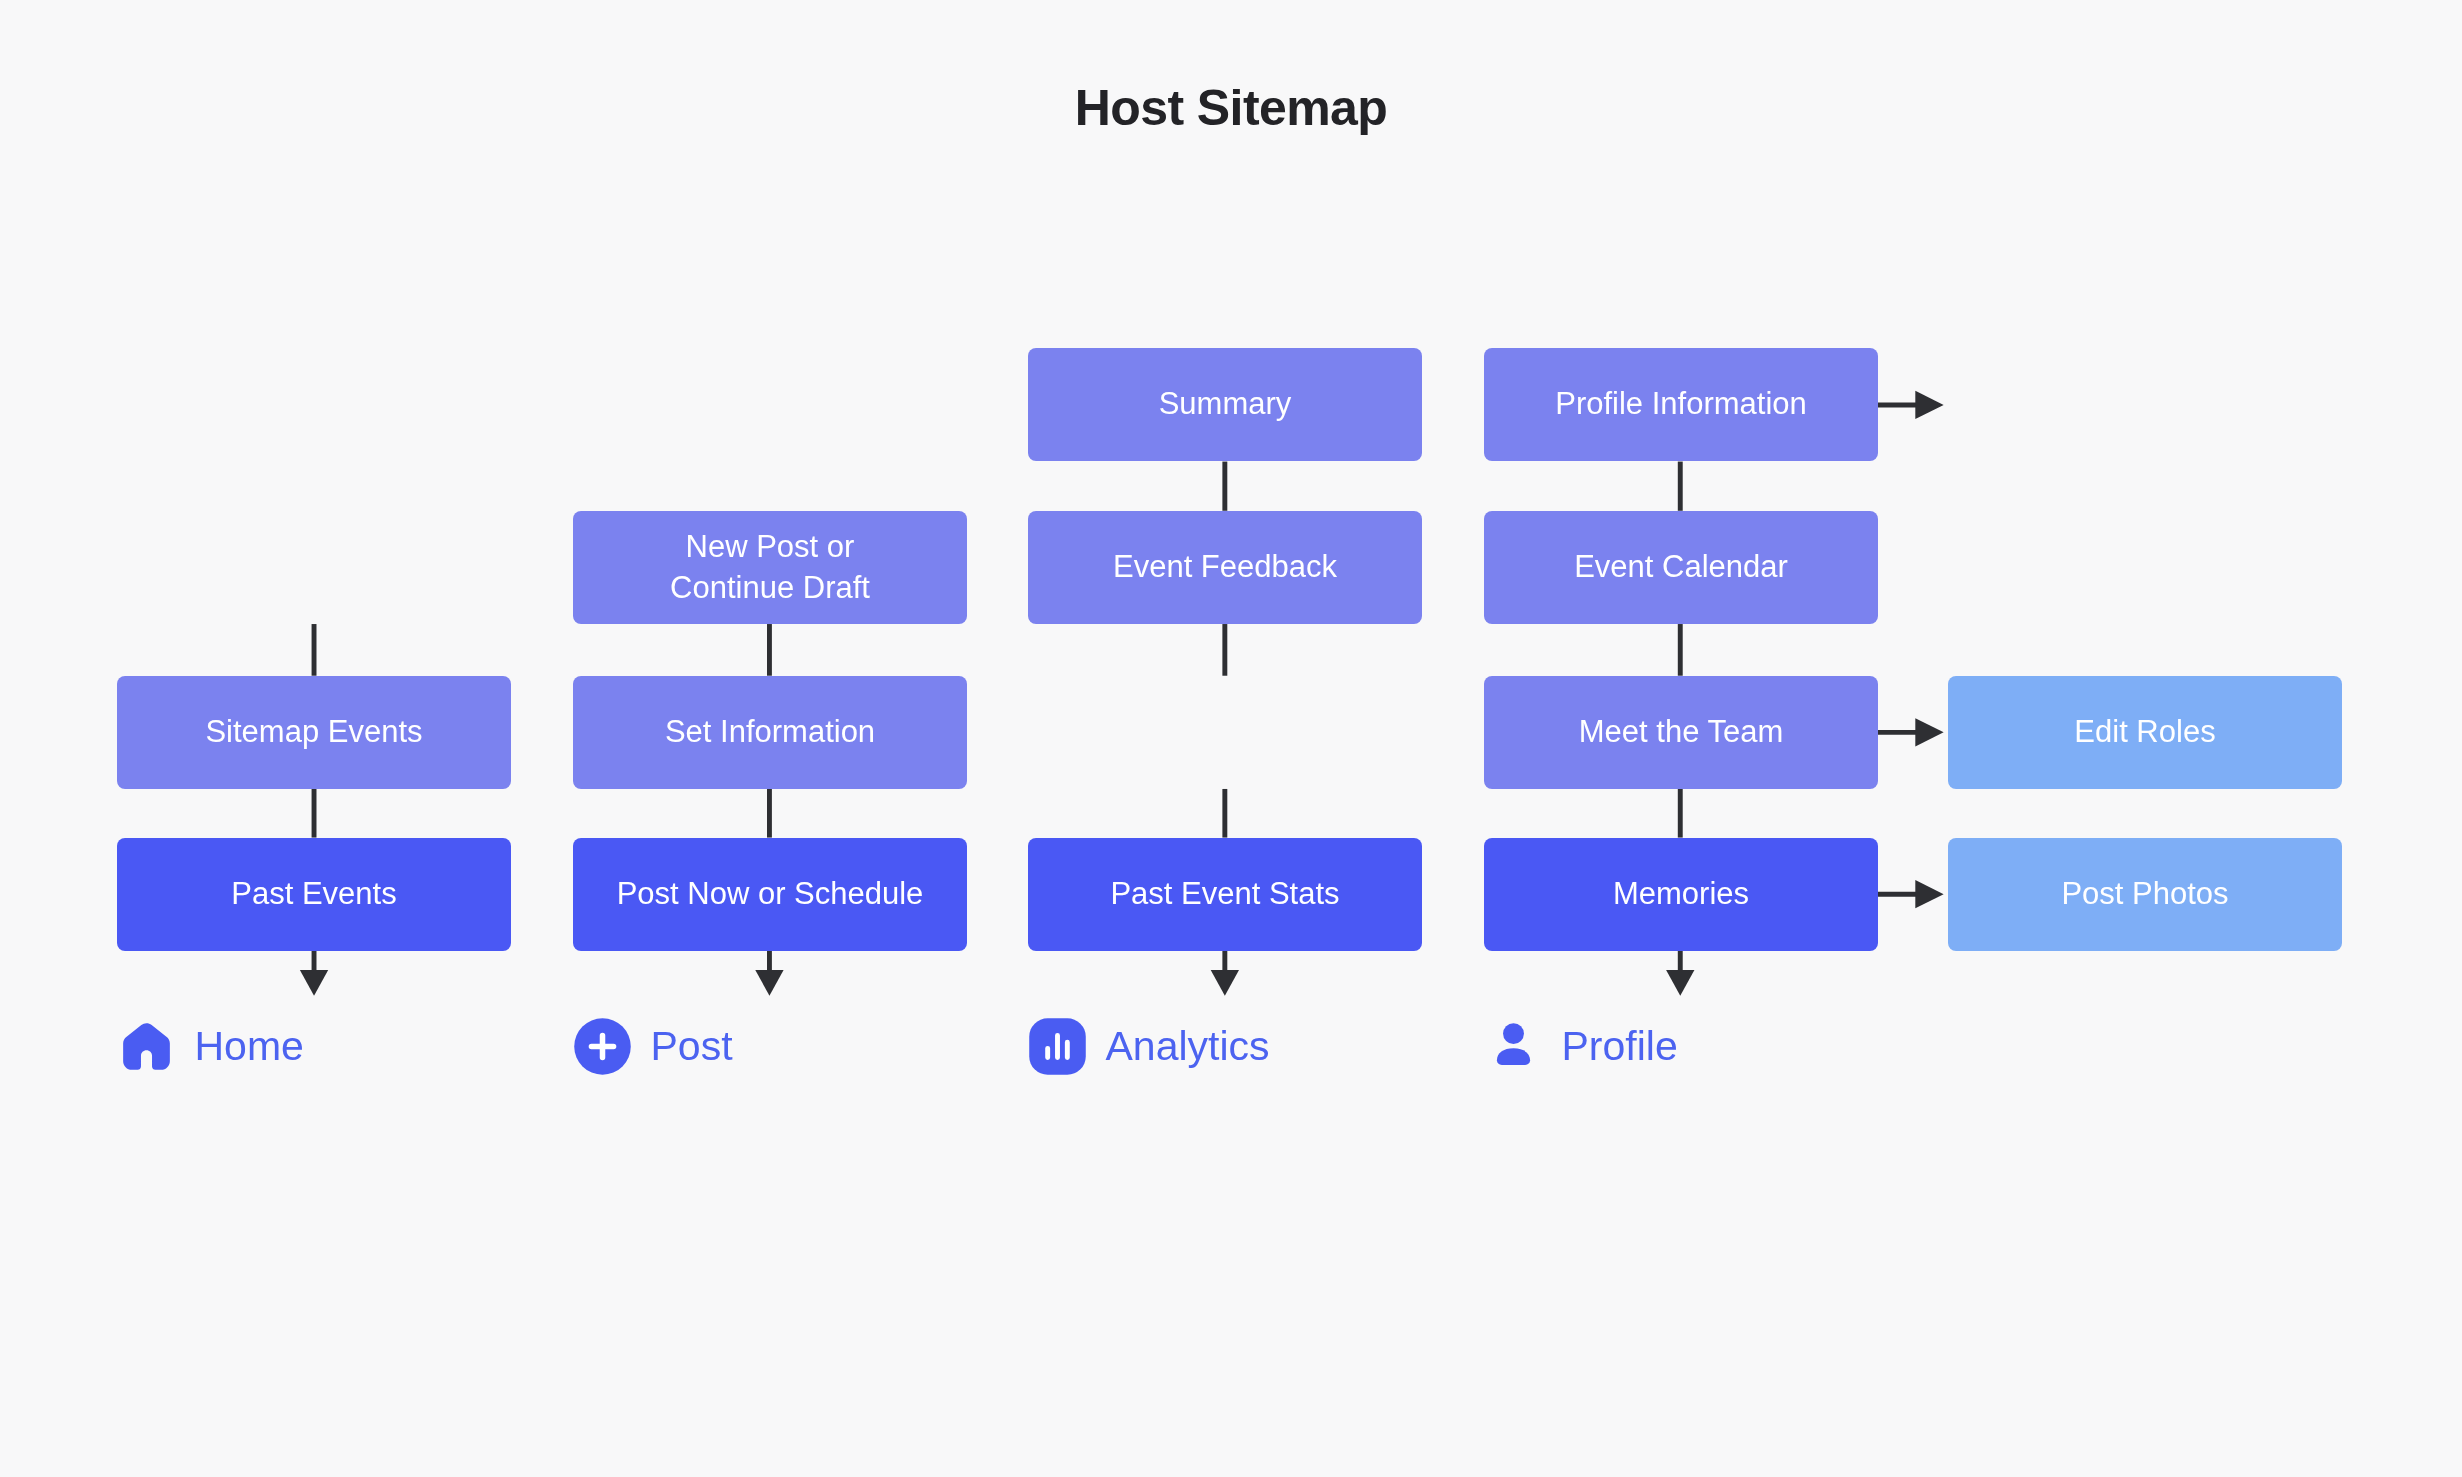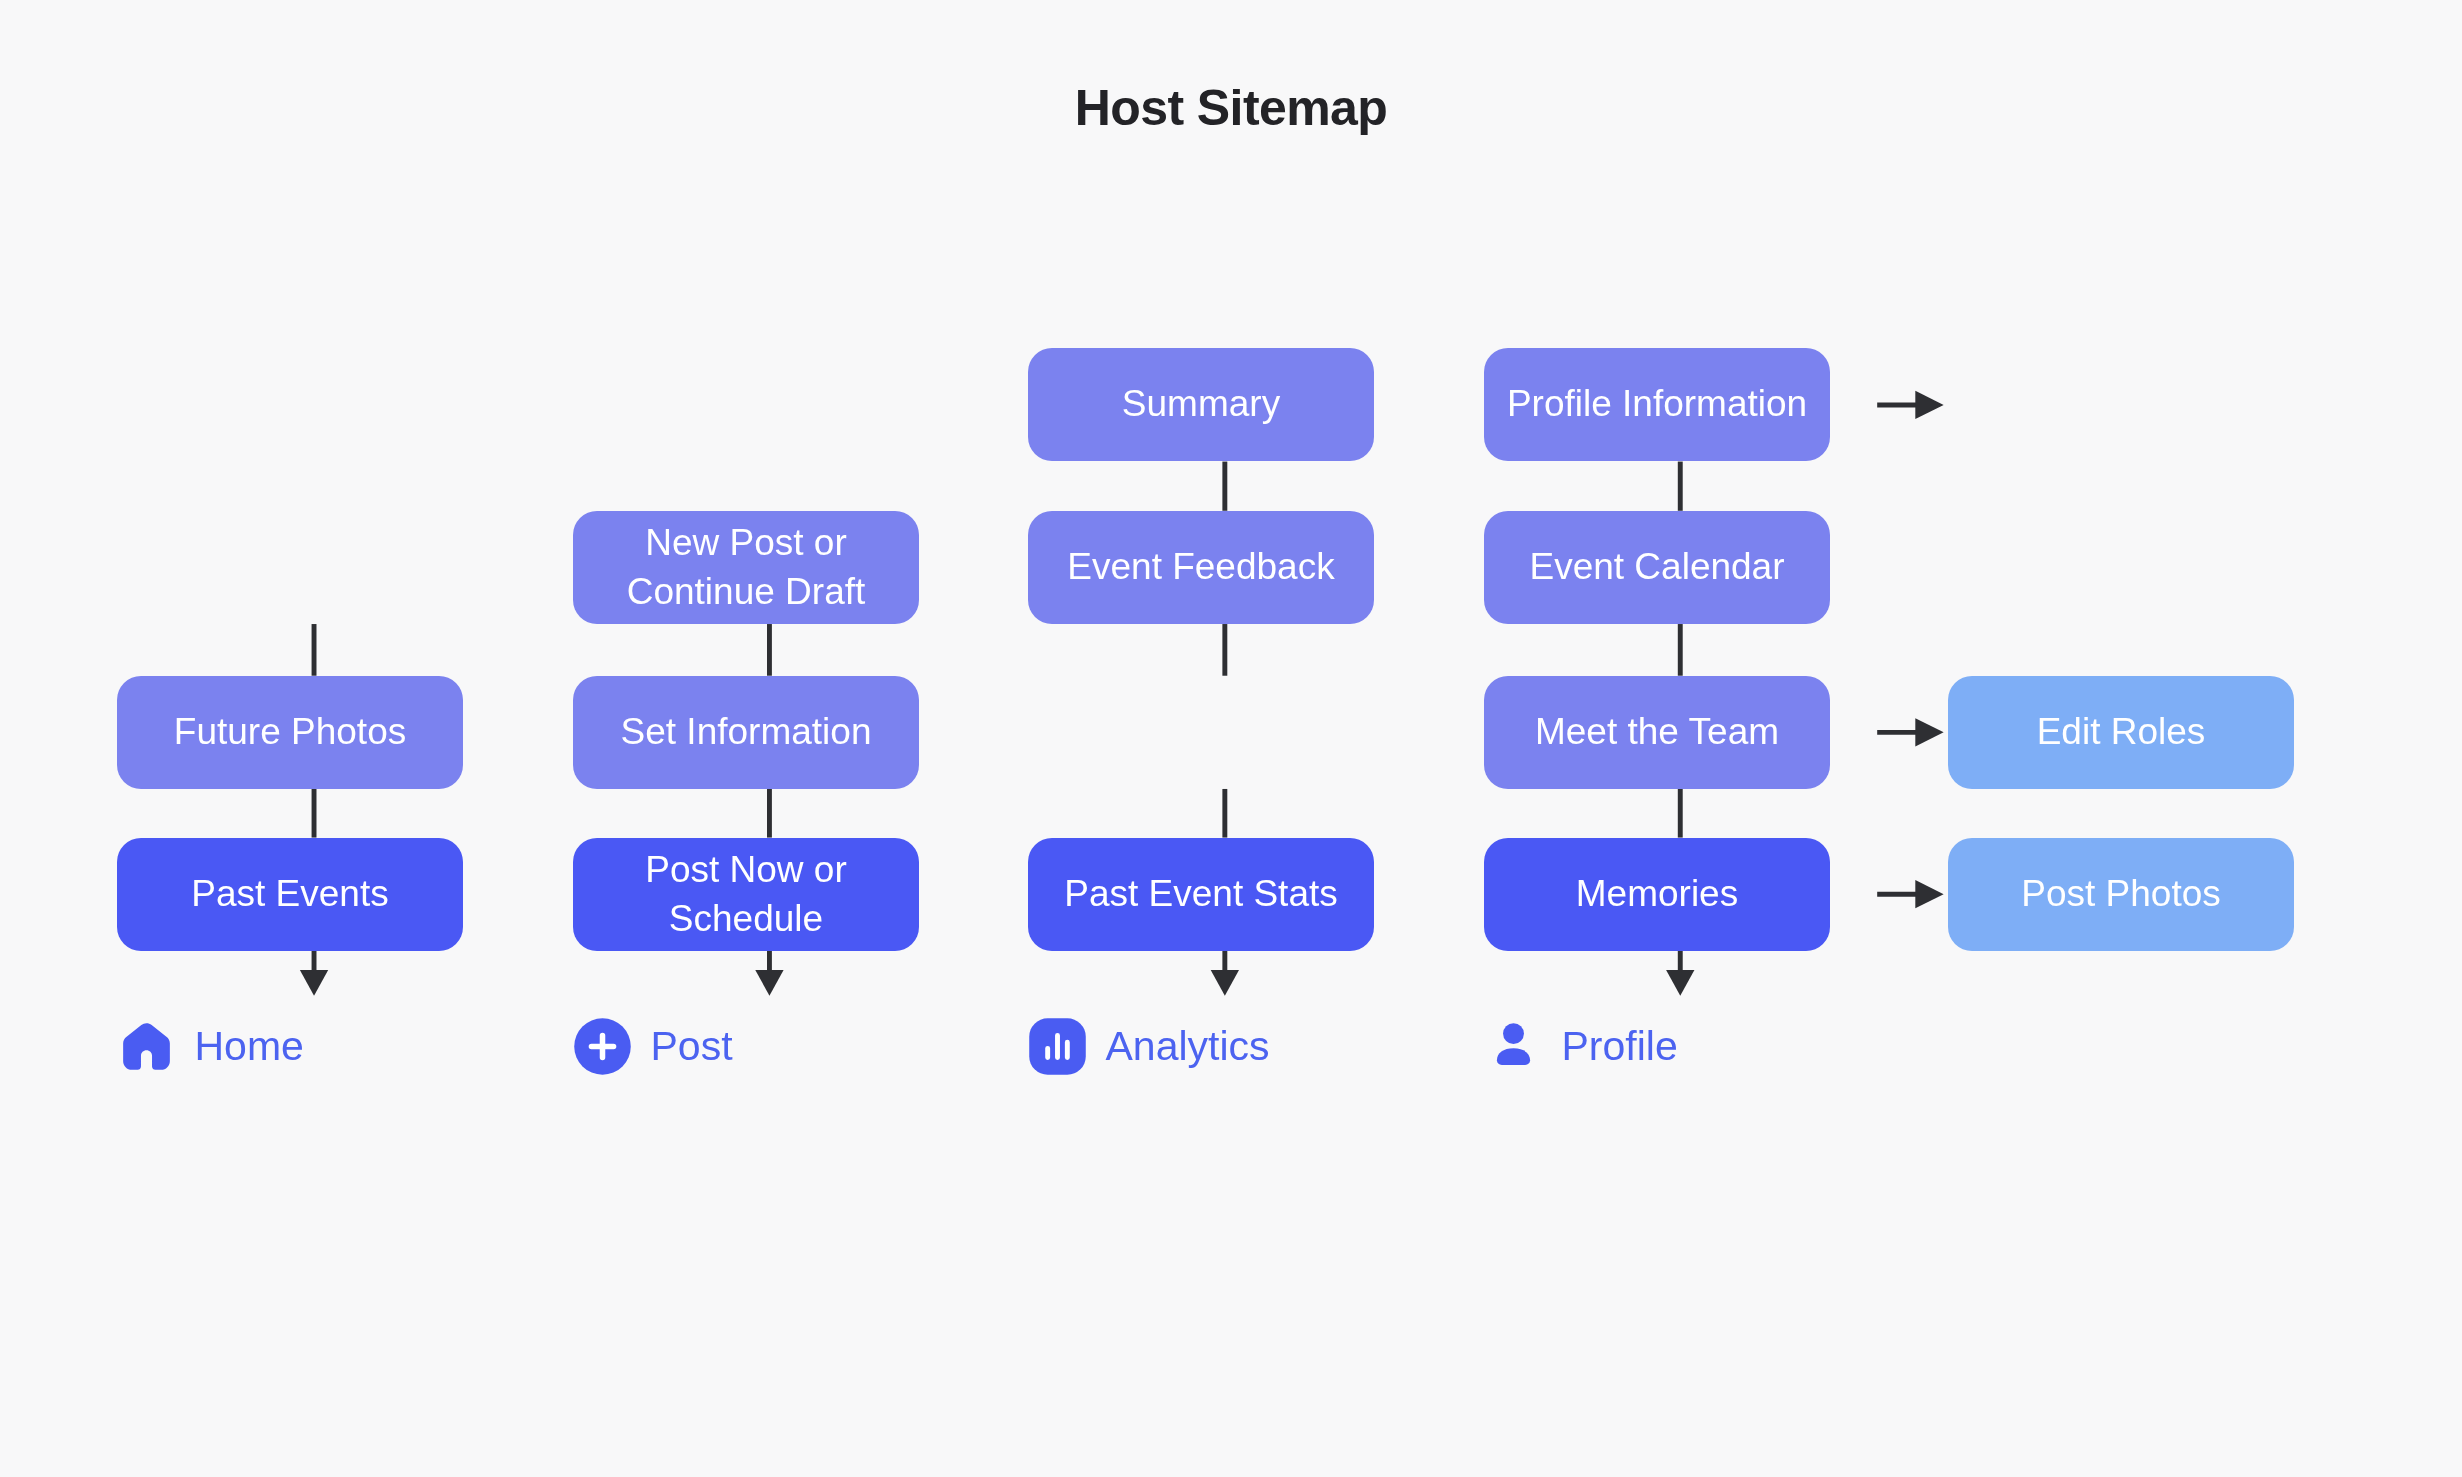--- a/index.html
+++ b/index.html
@@ -44,30 +44,30 @@
     stroke:var(--arrow);
     stroke-width:8;
     fill:none;
   }
   .arrowhead{
     fill:var(--arrow);
     stroke:none;
   }
   .node{
     position:absolute;
-    width:346px;
+    width:394px;
     height:113px;
-    border-radius:24px;
+    border-radius:8px;
     box-sizing:border-box;
     padding:0 17px;
     display:flex;
     align-items:center;
     justify-content:center;
     text-align:center;
-    font-size:37px;
+    font-size:31px;
     line-height:1.32;
     color:var(--node-text);
     white-space:pre-line;
   }
   .node.mid{background:var(--node-mid);}
   .node.dark{background:var(--node-dark);}
   .node.light{background:var(--node-light);}
   .col1{left:117px;}
   .col2{left:573px;}
   .col3{left:1028px;}
@@ -134,21 +134,21 @@
     <g>
       <line class="connector" x1="3050" y1="658" x2="3116" y2="658"></line>
       <polygon class="arrowhead" points="3112,635 3112,681 3158,658"></polygon>
       <line class="connector" x1="3050" y1="1190" x2="3116" y2="1190"></line>
       <polygon class="arrowhead" points="3112,1167 3112,1213 3158,1190"></polygon>
       <line class="connector" x1="3050" y1="1453" x2="3116" y2="1453"></line>
       <polygon class="arrowhead" points="3112,1430 3112,1476 3158,1453"></polygon>
     </g>
   </svg>
 
-  <div class="node mid col1 row2">Future Photos</div>
+  <div class="node mid col1 row2">Sitemap Events</div>
   <div class="node dark col1 row3">Past Events</div>
 
   <div class="node mid col2 row1">New Post or
 Continue Draft</div>
   <div class="node mid col2 row2">Set Information</div>
   <div class="node dark col2 row3">Post Now or Schedule</div>
 
   <div class="node mid col3 row0">Summary</div>
   <div class="node mid col3 row1">Event Feedback</div>
   <div class="node dark col3 row3">Past Event Stats</div>

